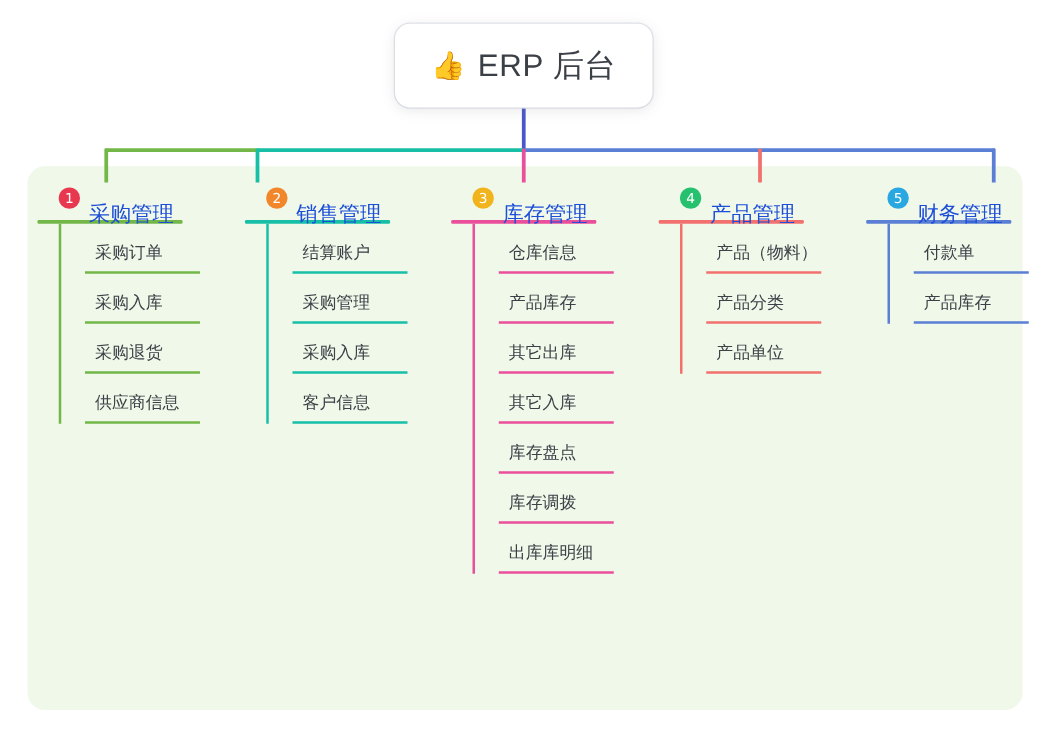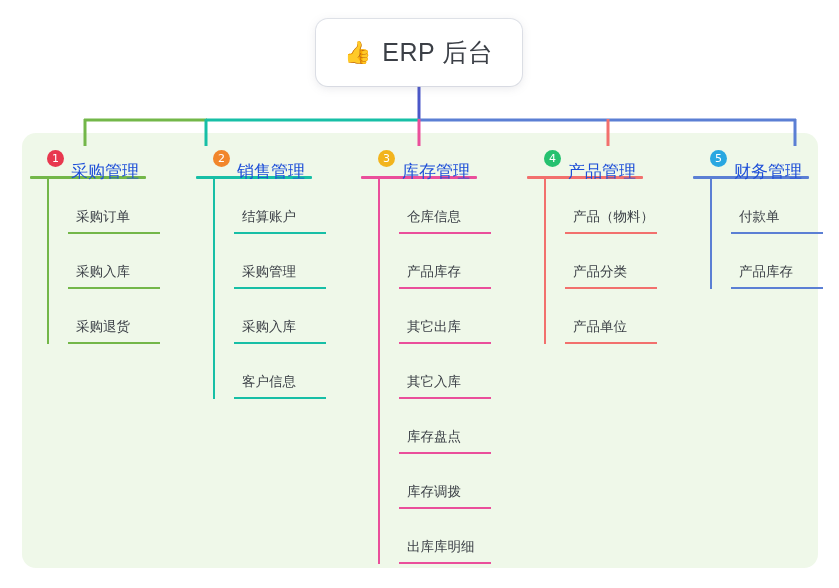--- a/index.html
+++ b/index.html
@@ -109,21 +109,21 @@
   }
   .spine {
     position: absolute;
     left: 0;
     top: 0;
     bottom: 0;
     width: 2px;
   }
   .leaf {
     position: relative;
-    height: 55px;
+    height: 40px;
     text-align: center;
   }
   .leaf-label {
     position: absolute;
     left: 8px;
     bottom: 8px;
     font-size: 13.5px;
     color: #3c4047;
     white-space: nowrap;
   }
@@ -176,20 +176,24 @@
             <div class="leaf-rule" style="background: rgb(115, 183, 73);"></div>
           </div>
           <div class="leaf">
             <span class="leaf-label">采购入库</span>
             <div class="leaf-rule" style="background: rgb(115, 183, 73);"></div>
           </div>
           <div class="leaf">
             <span class="leaf-label">采购退货</span>
             <div class="leaf-rule" style="background: rgb(115, 183, 73);"></div>
           </div>
+          <div class="leaf">
+            <span class="leaf-label">供应商信息</span>
+            <div class="leaf-rule" style="background: rgb(115, 183, 73);"></div>
+          </div>
         </div>
       </div>
       <div class="column" style="left: 196px;">
         <div class="col-header">
           <span class="badge" style="background: rgb(241, 134, 43);">2</span>
           <span class="col-title">销售管理</span>
         </div>
         <div class="col-rule" style="background: rgb(23, 191, 166); width: 116px;"></div>
         <div class="col-body">
           <div class="spine" style="background: rgb(23, 191, 166);"></div>

